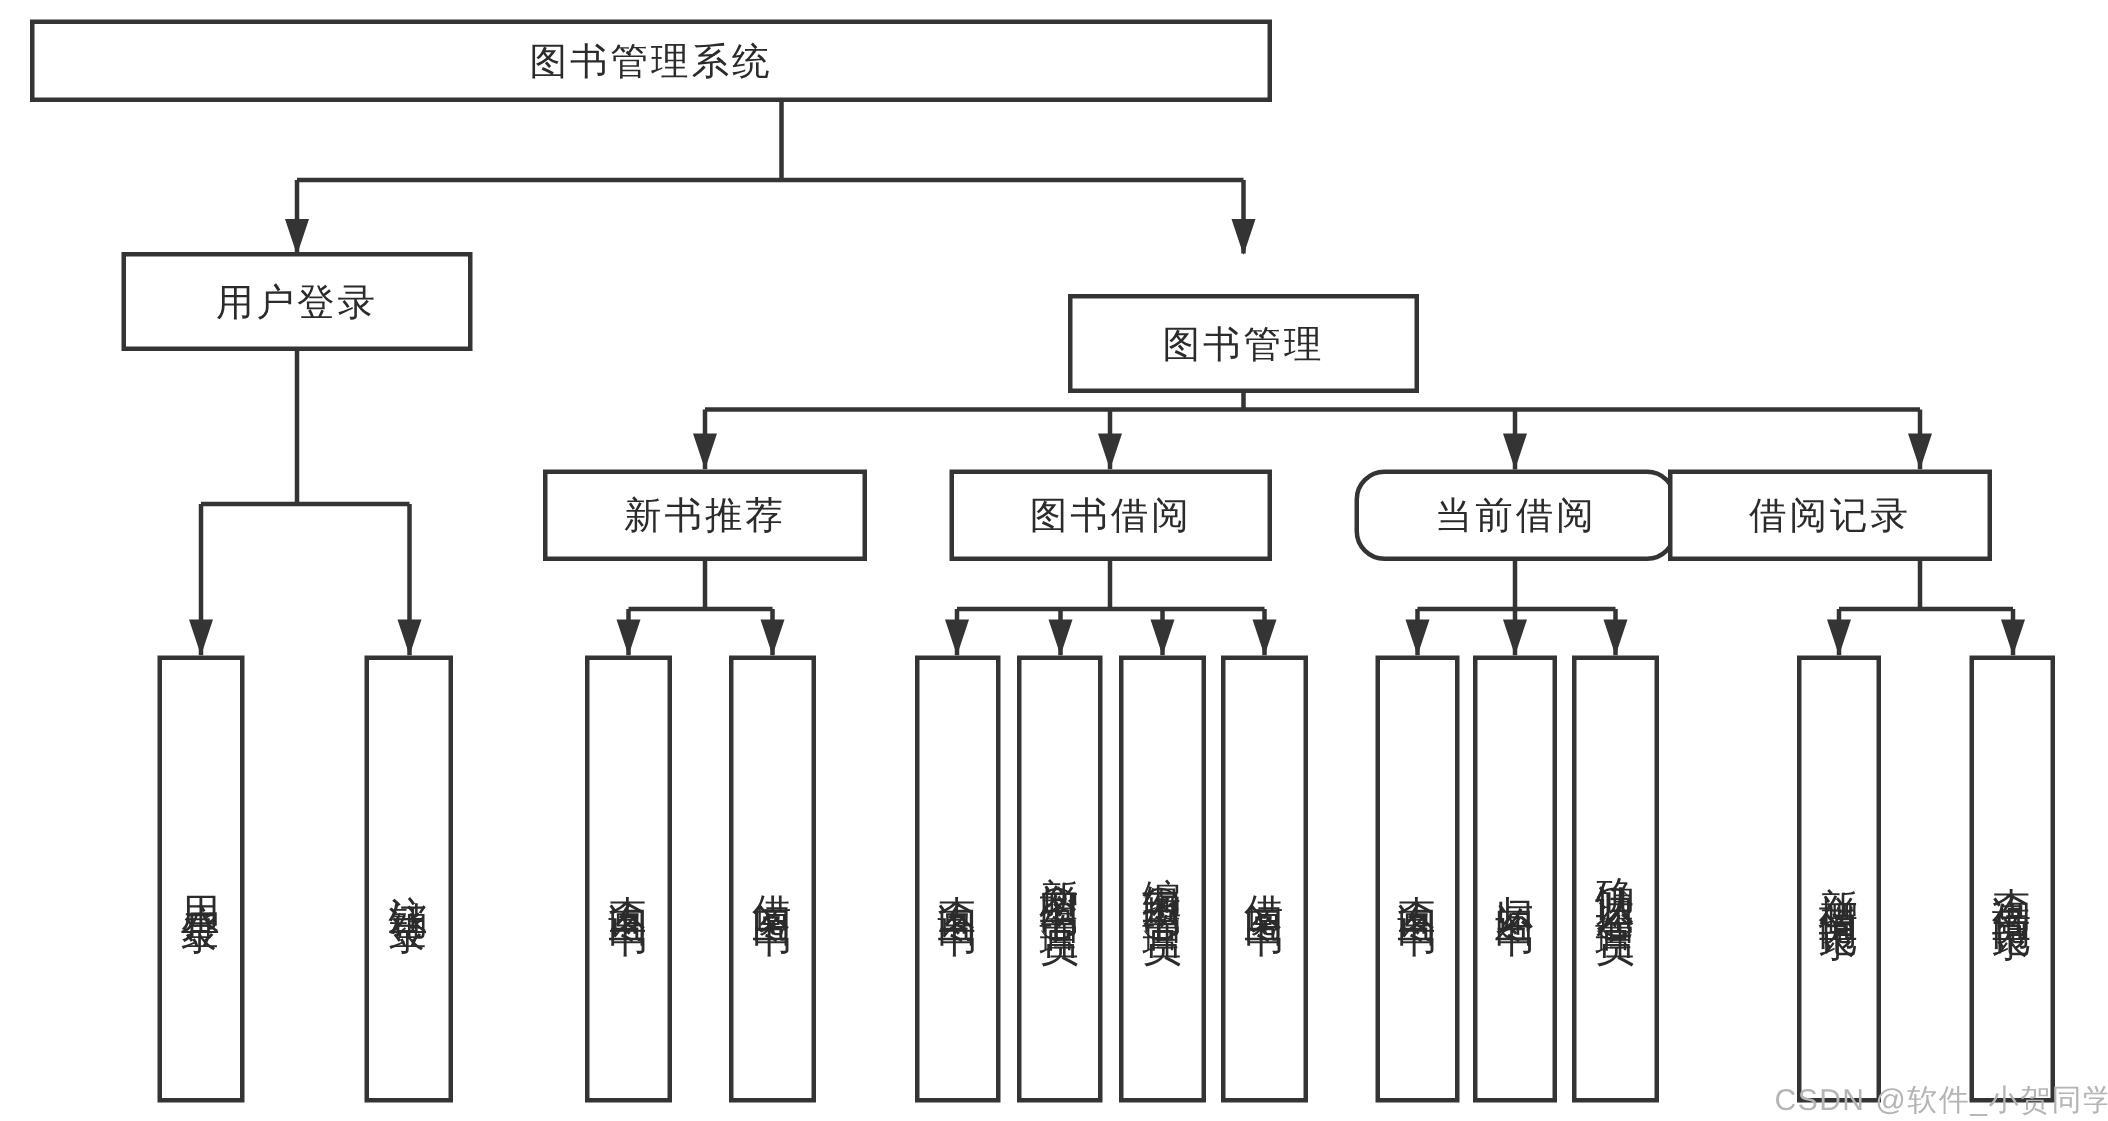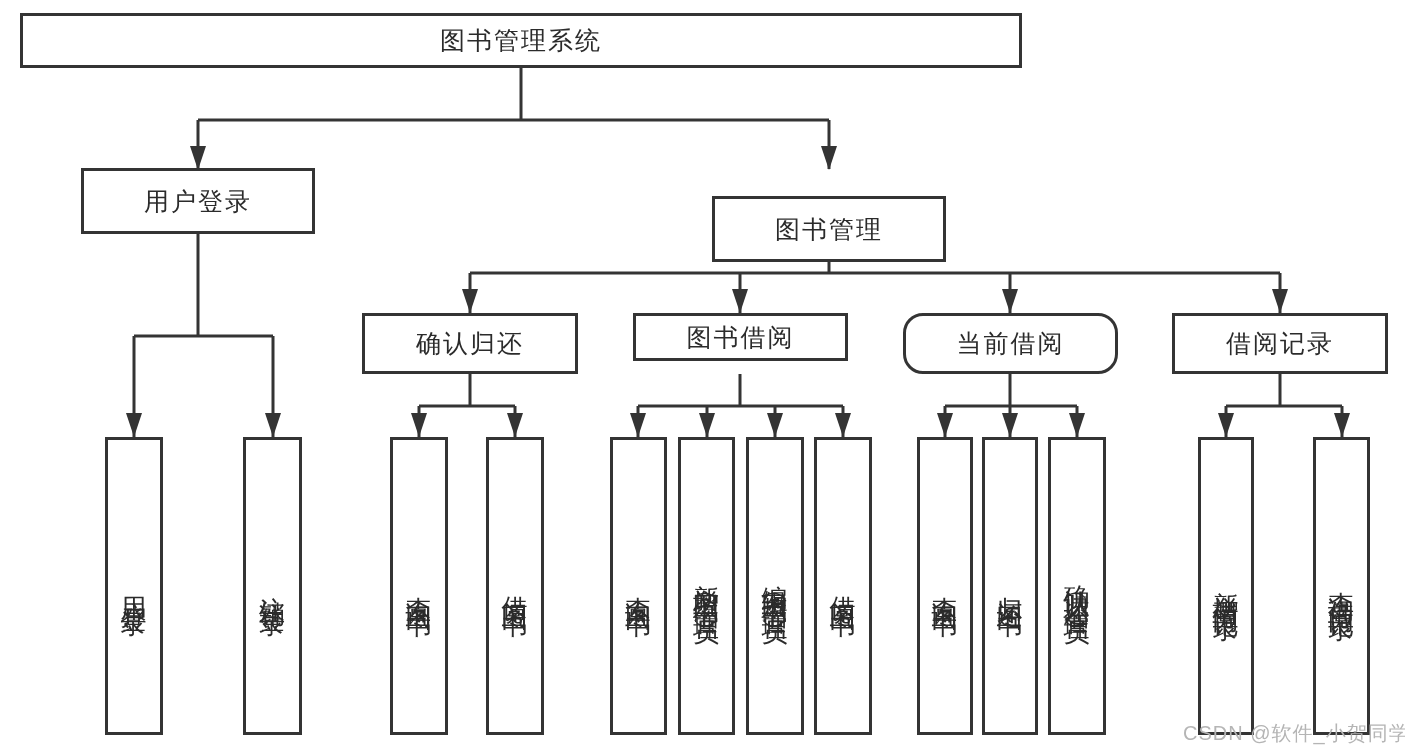--- a/index.html
+++ b/index.html
@@ -75,41 +75,41 @@
              M699,413 L715,413 L707,437 Z
              M767,413 L783,413 L775,437 Z
              M835,413 L851,413 L843,437 Z
              M937,413 L953,413 L945,437 Z
              M1002,413 L1018,413 L1010,437 Z
              M1069,413 L1085,413 L1077,437 Z
              M1218,413 L1234,413 L1226,437 Z
              M1334,413 L1350,413 L1342,437 Z"></path>
   </svg>
 
-  <div class="node" style="left:20px;top:13px;width:1002px;height:55px;">
+  <div class="node" style="left:20px;top:13px;width:828px;height:55px;">
     <span class="hlabel">图书管理系统</span>
   </div>
 
   <div class="node" style="left:81px;top:168px;width:234px;height:66px;">
     <span class="hlabel">用户登录</span>
   </div>
   <div class="node" style="left:712px;top:168px;width:234px;height:66px;margin-top:28px;">
     <span class="hlabel">图书管理</span>
   </div>
 
   <div class="node" style="left:362px;top:313px;width:216px;height:61px;">
-    <span class="hlabel">确认归还</span>
+    <span class="hlabel">新书推荐</span>
   </div>
-  <div class="node" style="left:633px;top:313px;width:215px;height:48px;">
+  <div class="node" style="left:633px;top:313px;width:215px;height:61px;">
     <span class="hlabel">图书借阅</span>
   </div>
   <div class="node" style="left:903px;top:313px;width:215px;height:61px;border-radius:20px;">
     <span class="hlabel">当前借阅</span>
   </div>
-  <div class="node" style="left:1172px;top:313px;width:216px;height:61px;">
+  <div class="node" style="left:1112px;top:313px;width:216px;height:61px;">
     <span class="hlabel">借阅记录</span>
   </div>
 
   <div class="node leaf" style="left:105px;top:437px;width:58px;height:298px;">
     <span class="vtext">用户登录</span>
   </div>
   <div class="node leaf" style="left:243px;top:437px;width:59px;height:298px;">
     <span class="vtext">注销登录</span>
   </div>
   <div class="node leaf" style="left:390px;top:437px;width:58px;height:298px;">

